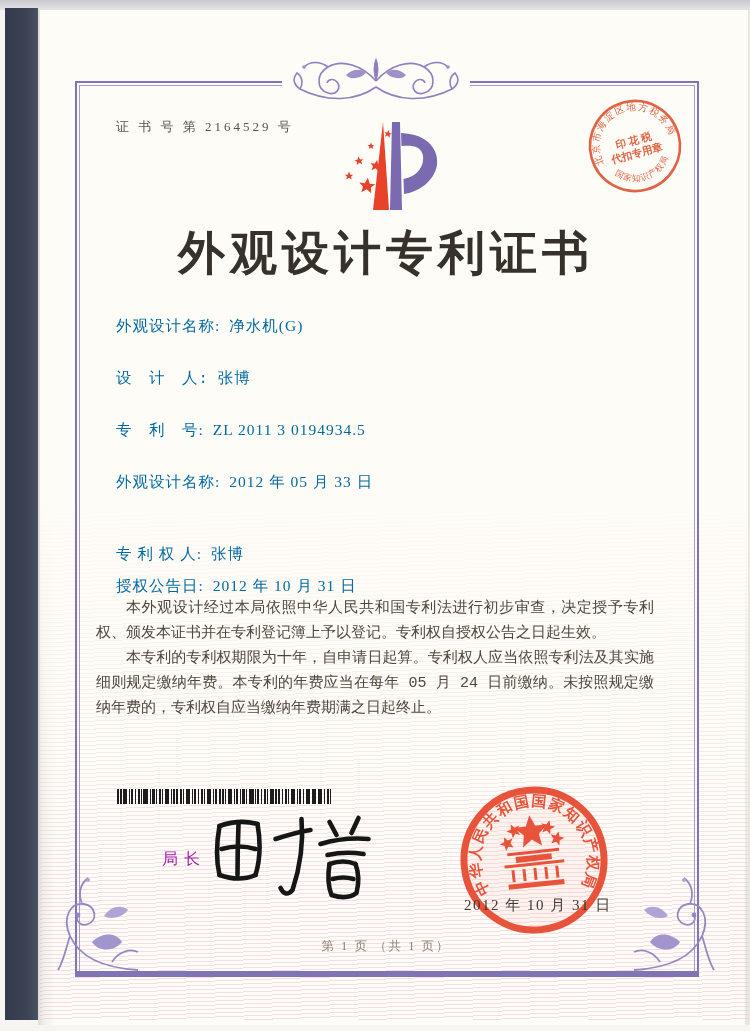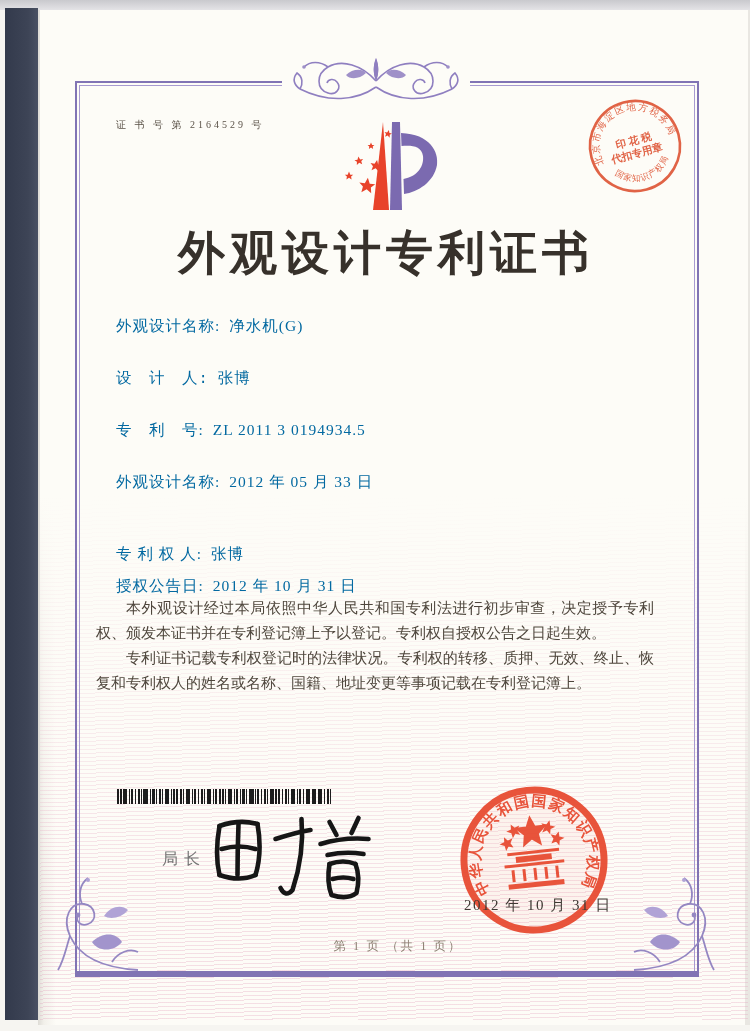--- a/index.html
+++ b/index.html
@@ -18,42 +18,42 @@
   .tint{position:absolute;left:40px;top:10px;width:708px;height:1010px;z-index:1;pointer-events:none;
     background-image:
       linear-gradient(to bottom, #fdfcf7 0%, #fdfcf7 48%, rgba(253,252,247,0.55) 68%, rgba(253,252,247,0.05) 88%),
       repeating-linear-gradient(178deg, rgba(224,148,180,0.30) 0px, rgba(224,148,180,0.30) 1px, rgba(255,255,255,0) 1px, rgba(255,255,255,0) 4px);}
   .frame{position:absolute;left:75px;top:81px;width:620px;height:892px;
     border:2px solid #8174b4;z-index:2;}
   .frame::after{content:'';position:absolute;inset:2px;border:1px solid #a79ad0;}
   .frame-bottom-thick{position:absolute;left:75px;top:971px;width:624px;height:4px;background:#8174b4;z-index:2;}
   .svg-abs{position:absolute;z-index:3;}
   .content{position:absolute;z-index:4;color:#4a4139;}
-  .cert-no{left:116px;top:118px;font-size:10px;letter-spacing:3px;color:#5b5248;}
+  .cert-no{left:116px;top:118px;font-size:13px;letter-spacing:3px;color:#5b5248;}
   .logo-wrap{left:326px;top:118px;width:120px;height:98px;}
   .title{left:75px;top:222px;width:622px;text-align:center;
     font-size:47px;font-weight:700;letter-spacing:5px;color:#37312b;}
   .field{left:116px;font-size:15.5px;letter-spacing:1px;color:#0369a1;}
   .field .val{margin-left:9px;}
   .f0{top:316px;} .f1{top:368px;font-family:Liberation Mono, monospace;} .f2{top:420px;} .f3{top:472px;} .f4{top:544px;} .f5{top:576px;}
   .body-text{left:96px;top:596px;width:558px;font-size:15px;line-height:25px;
-    text-align:justify;color:#4e463c;}
+    text-align:justify;color:#4e463c;font-family:Liberation Mono, monospace;}
   .body-text p{margin:0;text-indent:2em;}
   .barcode{left:117px;top:789px;width:214px;height:15px;z-index:4;
     background-image:
       repeating-linear-gradient(90deg,#1c1c1c 0 1px,transparent 1px 3px),
       repeating-linear-gradient(90deg,#1c1c1c 0 2px,transparent 2px 7px),
       repeating-linear-gradient(90deg,transparent 0 4px,#1c1c1c 4px 5px,transparent 5px 11px);}
-  .director{left:162px;top:849px;font-size:16px;letter-spacing:6px;color:#737373;}
+  .director{left:162px;top:849px;font-size:16px;letter-spacing:6px;color:#a21caf;}
   .sig-wrap{left:198px;top:804px;width:185px;height:100px;z-index:5;}
   .seal-wrap{left:452px;top:778px;width:164px;height:164px;z-index:5;}
   .stamp-wrap{left:584px;top:95px;width:102px;height:102px;z-index:5;}
   .seal-date{left:464px;top:896px;font-size:15px;letter-spacing:1.5px;color:#3e3933;z-index:6;}
   .footer{left:75px;top:938px;width:622px;text-align:center;font-size:12.5px;
-    letter-spacing:2px;color:#8d8173;z-index:6;margin-left:12px;}
+    letter-spacing:2px;color:#8d8173;z-index:6;}
 </style>
 </head>
 <body>
 
 <svg width="0" height="0" style="position:absolute" aria-hidden="true">
   <defs>
     <path id="st5" d="M0,-1 L0.294,-0.309 L0.951,-0.309 L0.476,0.118 L0.588,0.809 L0,0.382 L-0.588,0.809 L-0.476,0.118 L-0.951,-0.309 L-0.294,-0.309 Z"></path>
     <g id="corner-fl">
       <g stroke="#9487c2" fill="none" stroke-width="1.8">
         <path d="M86,96 C52,94 28,84 18,62 C10,44 18,28 32,30 C44,32 46,46 36,50 C29,53 23,47 26,41"></path>
@@ -133,21 +133,21 @@
 </div>
 <div class="content field f4">
   <span>专 利 权 人:</span><span class="val">张博</span>
 </div>
 <div class="content field f5">
   <span>授权公告日:</span><span class="val">2012 年 10 月 31 日</span>
 </div>
 
 <div class="content body-text">
   <p>本外观设计经过本局依照中华人民共和国专利法进行初步审查，决定授予专利权、颁发本证书并在专利登记簿上予以登记。专利权自授权公告之日起生效。</p>
-  <p>专利证书记载专利权登记时的法律状况。专利权的转移、质押、无效、终止、恢复和专利权人的姓名或名称、国籍、地址变更等事项记载在专利登记簿上。</p>
+  <p>本专利的专利权期限为十年，自申请日起算。专利权人应当依照专利法及其实施细则规定缴纳年费。本专利的年费应当在每年 05 月 24 日前缴纳。未按照规定缴纳年费的，专利权自应当缴纳年费期满之日起终止。</p>
 </div>
 
 <div class="content barcode"></div>
 
 <div class="content director">局长</div>
 <svg class="content sig-wrap" viewBox="0 0 170 100" aria-label="田力普">
   <title>田力普</title>
   <g stroke="#161616" stroke-width="4.6" fill="none" stroke-linecap="round" stroke-linejoin="round">
     <path d="M14,22 Q9,50 14,71"></path>
     <path d="M14,22 Q34,15 52,20"></path>

